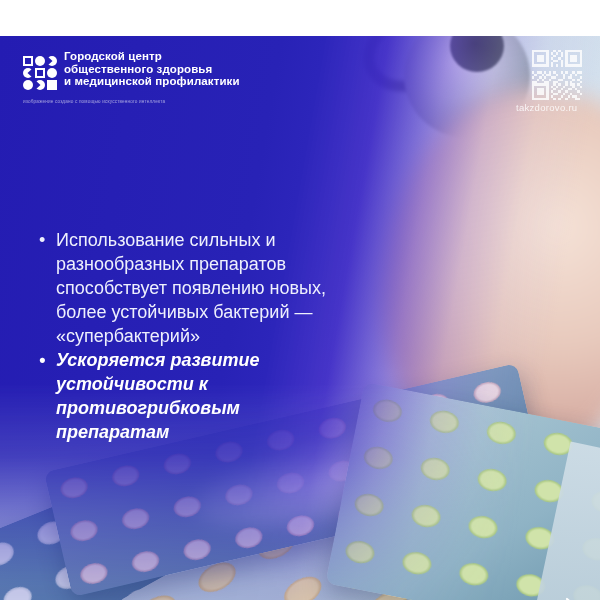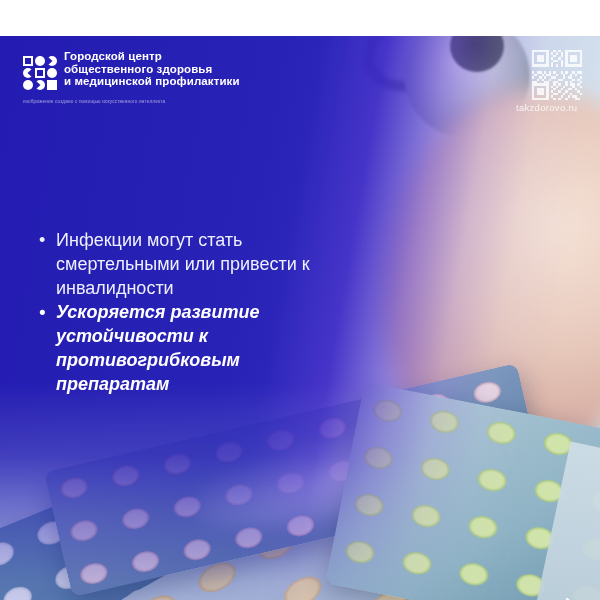--- a/index.html
+++ b/index.html
@@ -141,23 +141,25 @@
         <path fill-rule="evenodd" d="M0 14h7v7H0zM1 15v5h5v-5z"></path>
           <path d="M2 16h3v3H2z"></path>
         <path d="M9 0h1v1H9zM11 0h1v1h-1zM8 1h1v1H8zM10 1h1v1h-1zM12 1h1v1h-1zM9 2h1v1H9zM12 2h1v1h-1zM8 3h1v1H8zM11 3h1v1h-1zM9 4h2v1H9zM12 4h1v1h-1zM8 5h1v1H8zM12 5h1v1h-1zM8 6h1v1H8zM10 6h1v1h-1zM12 6h1v1h-1zM0 9h1v1H0zM2 9h2v1H2zM5 9h1v1H5zM7 9h1v1H7zM9 9h1v1H9zM12 9h1v1h-1zM14 9h1v1h-1zM17 9h1v1h-1zM19 9h2v1h-2zM1 10h1v1H1zM4 10h1v1H4zM6 10h2v1H6zM10 10h1v1h-1zM13 10h1v1h-1zM16 10h1v1h-1zM18 10h1v1h-1zM0 11h1v1H0zM3 11h1v1H3zM5 11h1v1H5zM8 11h2v1H8zM13 11h1v1h-1zM15 11h2v1h-2zM20 11h1v1h-1zM2 12h1v1H2zM4 12h1v1H4zM7 12h1v1H7zM11 12h2v1h-2zM17 12h1v1h-1zM19 12h1v1h-1zM0 13h2v1H0zM5 13h2v1H5zM9 13h2v1H9zM14 13h1v1h-1zM16 13h1v1h-1zM20 13h1v1h-1zM9 14h1v1H9zM11 14h1v1h-1zM14 14h1v1h-1zM16 14h2v1h-2zM19 14h1v1h-1zM8 15h1v1H8zM10 15h1v1h-1zM13 15h1v1h-1zM17 15h1v1h-1zM20 15h1v1h-1zM9 16h1v1H9zM12 16h1v1h-1zM15 16h2v1h-2zM18 16h1v1h-1zM8 17h1v1H8zM11 17h1v1h-1zM14 17h1v1h-1zM19 17h1v1h-1zM9 18h2v1H9zM13 18h1v1h-1zM16 18h1v1h-1zM20 18h1v1h-1zM8 19h1v1H8zM12 19h1v1h-1zM15 19h1v1h-1zM17 19h2v1h-2zM9 20h1v1H9zM11 20h1v1h-1zM14 20h1v1h-1zM18 20h2v1h-2z"></path>
       </g>
     </svg>
   </div>
   <div class="abs qr-caption">takzdorovo.ru</div>
 
 
   <ul class="abs bullets">
-    <li><span>Инфекции могут стать
-смертельными или привести к
-инвалидности</span></li>
+    <li><span>Использование сильных и
+разнообразных препаратов
+способствует появлению новых,
+более устойчивых бактерий —
+«супербактерий»</span></li>
     <li class="bold"><span>Ускоряется развитие
 устойчивости к
 противогрибковым
 препаратам</span></li>
   </ul>
 
   <div class="abs next-arrow">
     <svg width="32" height="20" viewBox="0 0 32 20">
       <path d="M2 10 H28 M21 3 L29 10 L21 17" stroke="#ffffff" stroke-width="2.2" fill="none" stroke-linecap="round" stroke-linejoin="round"></path>
     </svg>

